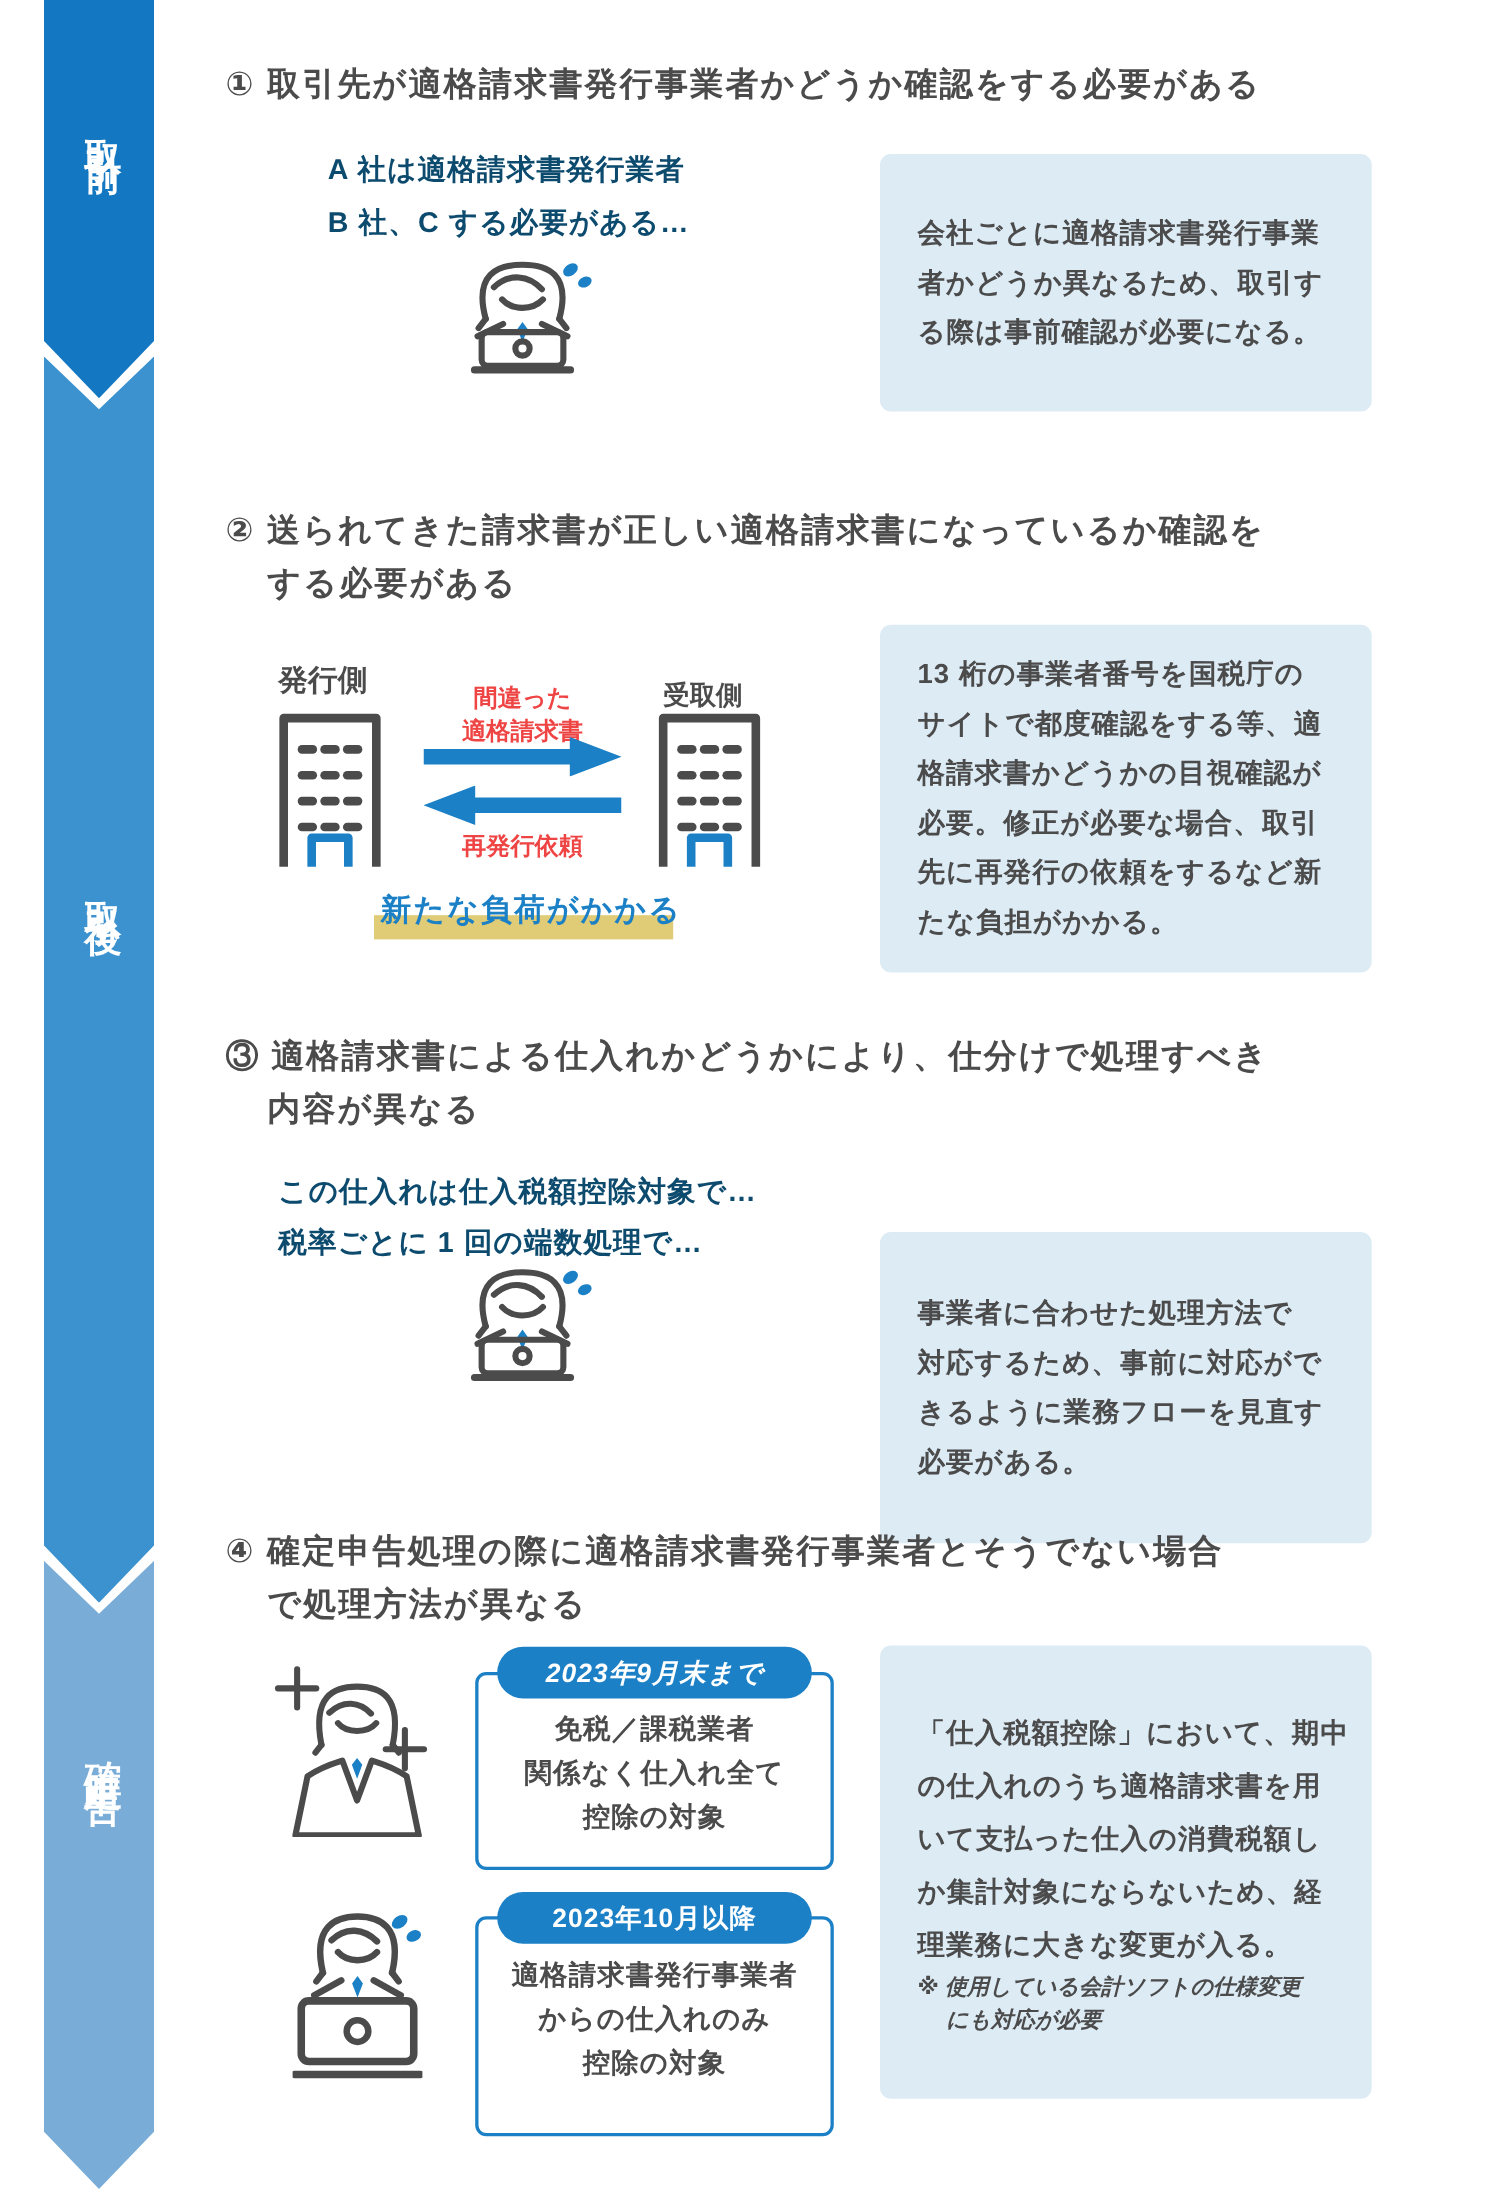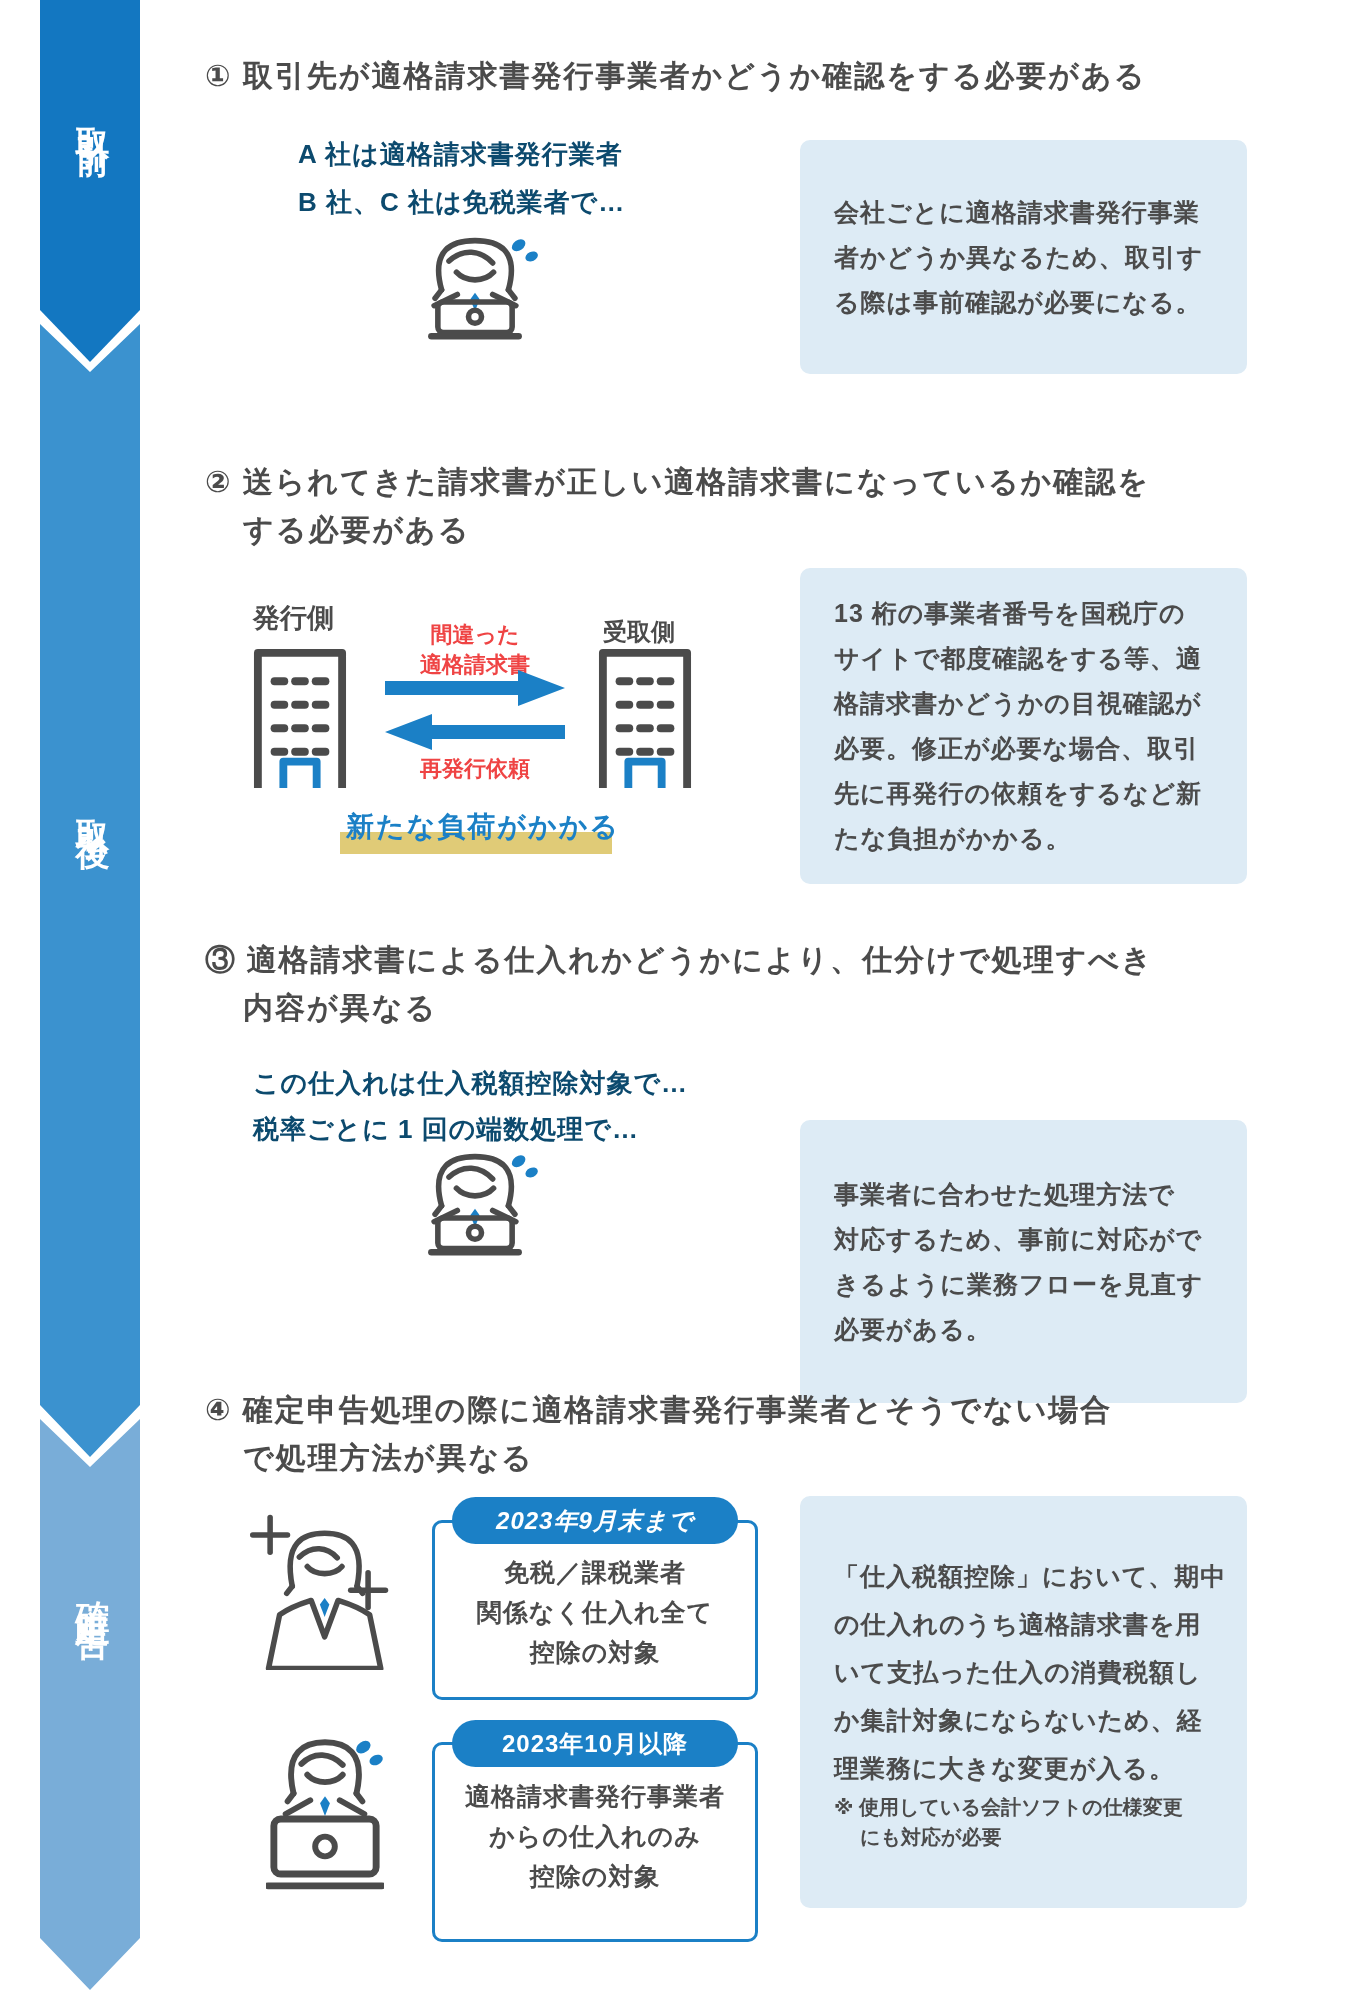--- a/index.html
+++ b/index.html
@@ -17,21 +17,21 @@
            letter-spacing:2px;white-space:nowrap;}
   
   .thought{position:absolute;font-size:26px;font-weight:bold;color:#0c4a6e;
            line-height:48px;letter-spacing:1px;white-space:nowrap;}
   
   .info-box{position:absolute;background:#ddebf5;border-radius:10px;box-sizing:border-box;
             display:flex;flex-direction:column;justify-content:center;padding:0 34px;}
   .info-line{font-size:25px;font-weight:bold;color:#4b4b4b;line-height:45px;
              letter-spacing:1px;white-space:nowrap;}
   .lh48 .info-line{line-height:48px;}
-  .note{margin-top:0;}
+  .note{margin-top:0;font-style:italic;}
   .note-line{font-size:20px;font-weight:bold;color:#4b4b4b;line-height:30px;white-space:nowrap;}
   .note-indent{padding-left:26px;}
   
   .diagram-label{position:absolute;font-weight:bold;color:#4b4b4b;white-space:nowrap;}
   .arrow-caption{position:absolute;left:385px;width:180px;text-align:center;
                  font-size:22px;font-weight:bold;color:#ef4444;line-height:30px;}
   .burden-bar{position:absolute;background:#e0cb77;}
   .burden-text{position:absolute;color:#1b80c6;font-weight:bold;font-size:28px;
                letter-spacing:2px;white-space:nowrap;}
   
@@ -53,21 +53,21 @@
   <div class="stage-arrow arrow-mid" style="top:1419px;height:571px;background:#79add8;"></div>
 
   <div class="v-label" style="left:70px;top:100px;">取引前</div>
   <div class="v-label" style="left:70px;top:792px;">取引後</div>
   <div class="v-label" style="left:70px;top:1574px;">確定申告</div>
 
   <div class="heading" style="left:205px;top:56px;">① 取引先が適格請求書発行事業者かどうか確認をする必要がある</div>
 
   <div class="thought" style="left:298px;top:130px;">
     <div>A 社は適格請求書発行業者</div>
-    <div>B 社、C 社は免税業者で…</div>
+    <div>B 社、C する必要がある…</div>
   </div>
 
   <div class="abs" style="left:410px;top:236px;">
     <svg width="130" height="104" viewBox="0 0 140 112" fill="none" stroke="#4b4b4b" stroke-width="6" stroke-linecap="round" stroke-linejoin="round">
       <path d="M34,58 C22,14 46,5 70,5 C94,5 118,14 106,58"></path>
       <path d="M34,58 L27,67"></path>
         <path d="M106,58 L113,67"></path>
       <path d="M42,27 C57,13 76,15 89,29"></path>
       <path d="M50,39 C60,50 80,50 90,39"></path>
       <path d="M26,75 L51,63"></path>

